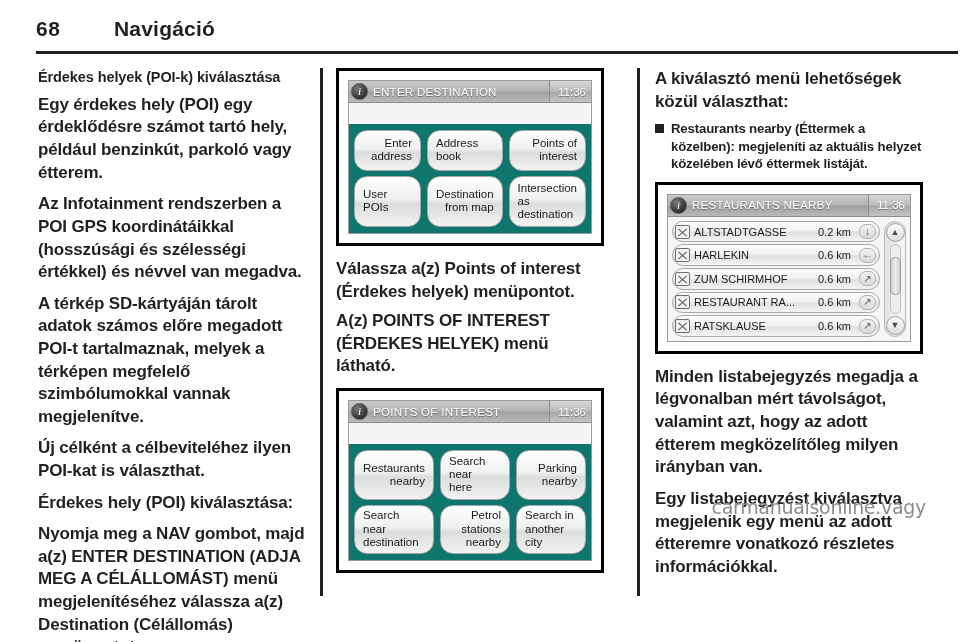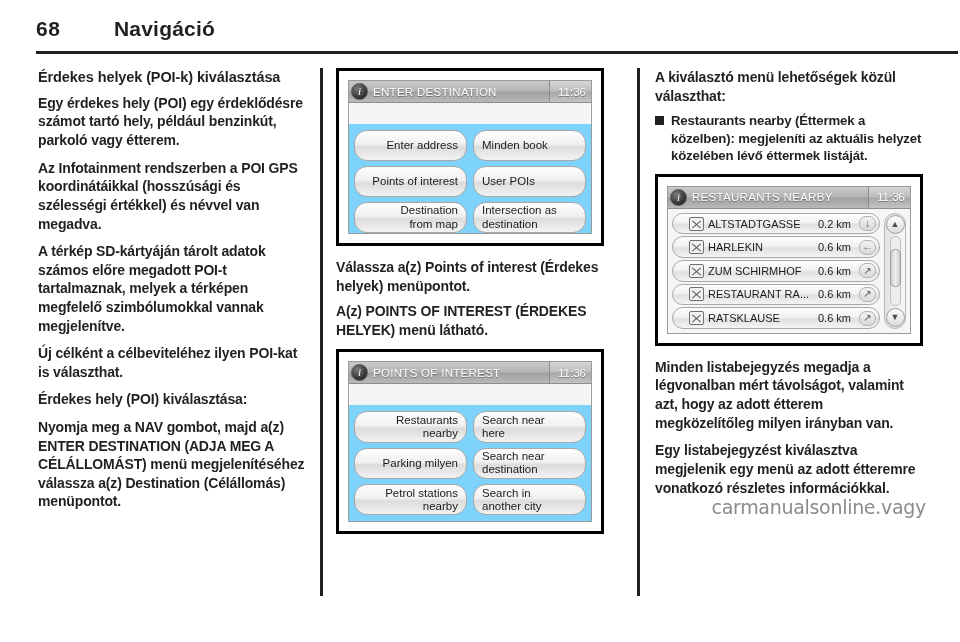--- a/index.html
+++ b/index.html
@@ -56,21 +56,21 @@
   .col.c2 { left: 336px; }
   .col.c3 { left: 655px; }
 
   h2.sec-title {
     font-size: 14.5px; font-weight: bold;
     line-height: 1.30;
     margin-bottom: 7px;
     letter-spacing: -0.1px;
   }
   p.body {
-    font-size: 14px;
+    font-size: 17px;
     font-weight: bold;
     line-height: 1.33;
     margin-bottom: 9px;
     letter-spacing: -0.15px;
   }
   p.body.tight { margin-bottom: 7px; }
 
   
   .bullet-row {
     display: flex;
@@ -145,24 +145,24 @@
     display: flex; align-items: center;
     background: linear-gradient(to bottom, #d6d6d6 0%, #bdbdbd 48%, #a8a8a8 52%, #c3c3c3 100%);
     border-left: 1px solid #8d8d8d;
     flex: 0 0 auto;
   }
 
   
   .btn-grid {
     flex: 1 1 auto;
     display: grid;
-    grid-template-columns: 1fr 1fr;
+    grid-template-columns: 1fr 1fr 1fr;
     gap: 5px 6px;
     padding: 6px 5px;
-    background: #7dd3fc;
+    background: #0f766e;
     margin-top: 21px;
   }
   .mbtn {
     border: 1px solid #a8a8a8;
     border-radius: 13px;
     background: linear-gradient(to bottom, #fefefe 0%, #f0f0f0 45%, #dcdcdc 55%, #f3f3f3 100%);
     font-size: 11.5px;
     color: #1b1b1b;
     display: flex;
     align-items: center;
@@ -185,21 +185,21 @@
     flex: 1 1 auto;
     display: flex; flex-direction: column;
     gap: 2px;
   }
   .lrow {
     flex: 1 1 0;
     border: 1px solid #a8a8a8;
     border-radius: 11px;
     background: linear-gradient(to bottom, #fdfdfd 0%, #f1f1f1 45%, #e0e0e0 55%, #f4f4f4 100%);
     display: flex; align-items: center;
-    padding: 0 3px 0 16px;
+    padding: 0 3px 0 2px;
     gap: 4px;
   }
   .lr-icon {
     flex: 0 0 auto;
     width: 15px; height: 14px;
     border: 1px solid #6e6e6e;
     border-radius: 2px;
     background: #f2f2f2;
     position: relative;
   }
@@ -307,21 +307,21 @@
 
     <div class="shot s-dest">
       <div class="screen">
         <div class="titlebar">
           <span class="tb-icon">i</span>
           <span class="tb-title">ENTER DESTINATION</span>
           <span class="tb-clock">11:36</span>
         </div>
         <div class="btn-grid">
           <div class="mbtn right-al">Enter address</div>
-          <div class="mbtn left-al">Minden book</div>
+          <div class="mbtn left-al">Address book</div>
           <div class="mbtn right-al">Points of interest</div>
           <div class="mbtn left-al">User POIs</div>
           <div class="mbtn right-al">Destination<br>from map</div>
           <div class="mbtn left-al">Intersection as<br>destination</div>
         </div>
       </div>
     </div>
 
     <p class="body tight">Válassza a(z) Points of interest (Érdekes helyek) menüpontot.</p>
     <p class="body tight">A(z) POINTS OF INTEREST (ÉRDEKES HELYEK) menü látható.</p>
@@ -329,21 +329,21 @@
     <div class="shot s-poi">
       <div class="screen">
         <div class="titlebar">
           <span class="tb-icon">i</span>
           <span class="tb-title">POINTS OF INTEREST</span>
           <span class="tb-clock">11:36</span>
         </div>
         <div class="btn-grid">
           <div class="mbtn right-al">Restaurants<br>nearby</div>
           <div class="mbtn left-al">Search near<br>here</div>
-          <div class="mbtn right-al">Parking milyen</div>
+          <div class="mbtn right-al">Parking nearby</div>
           <div class="mbtn left-al">Search near<br>destination</div>
           <div class="mbtn right-al">Petrol stations<br>nearby</div>
           <div class="mbtn left-al">Search in<br>another city</div>
         </div>
       </div>
     </div>
 
   </div>
 
   <div class="col c3">

